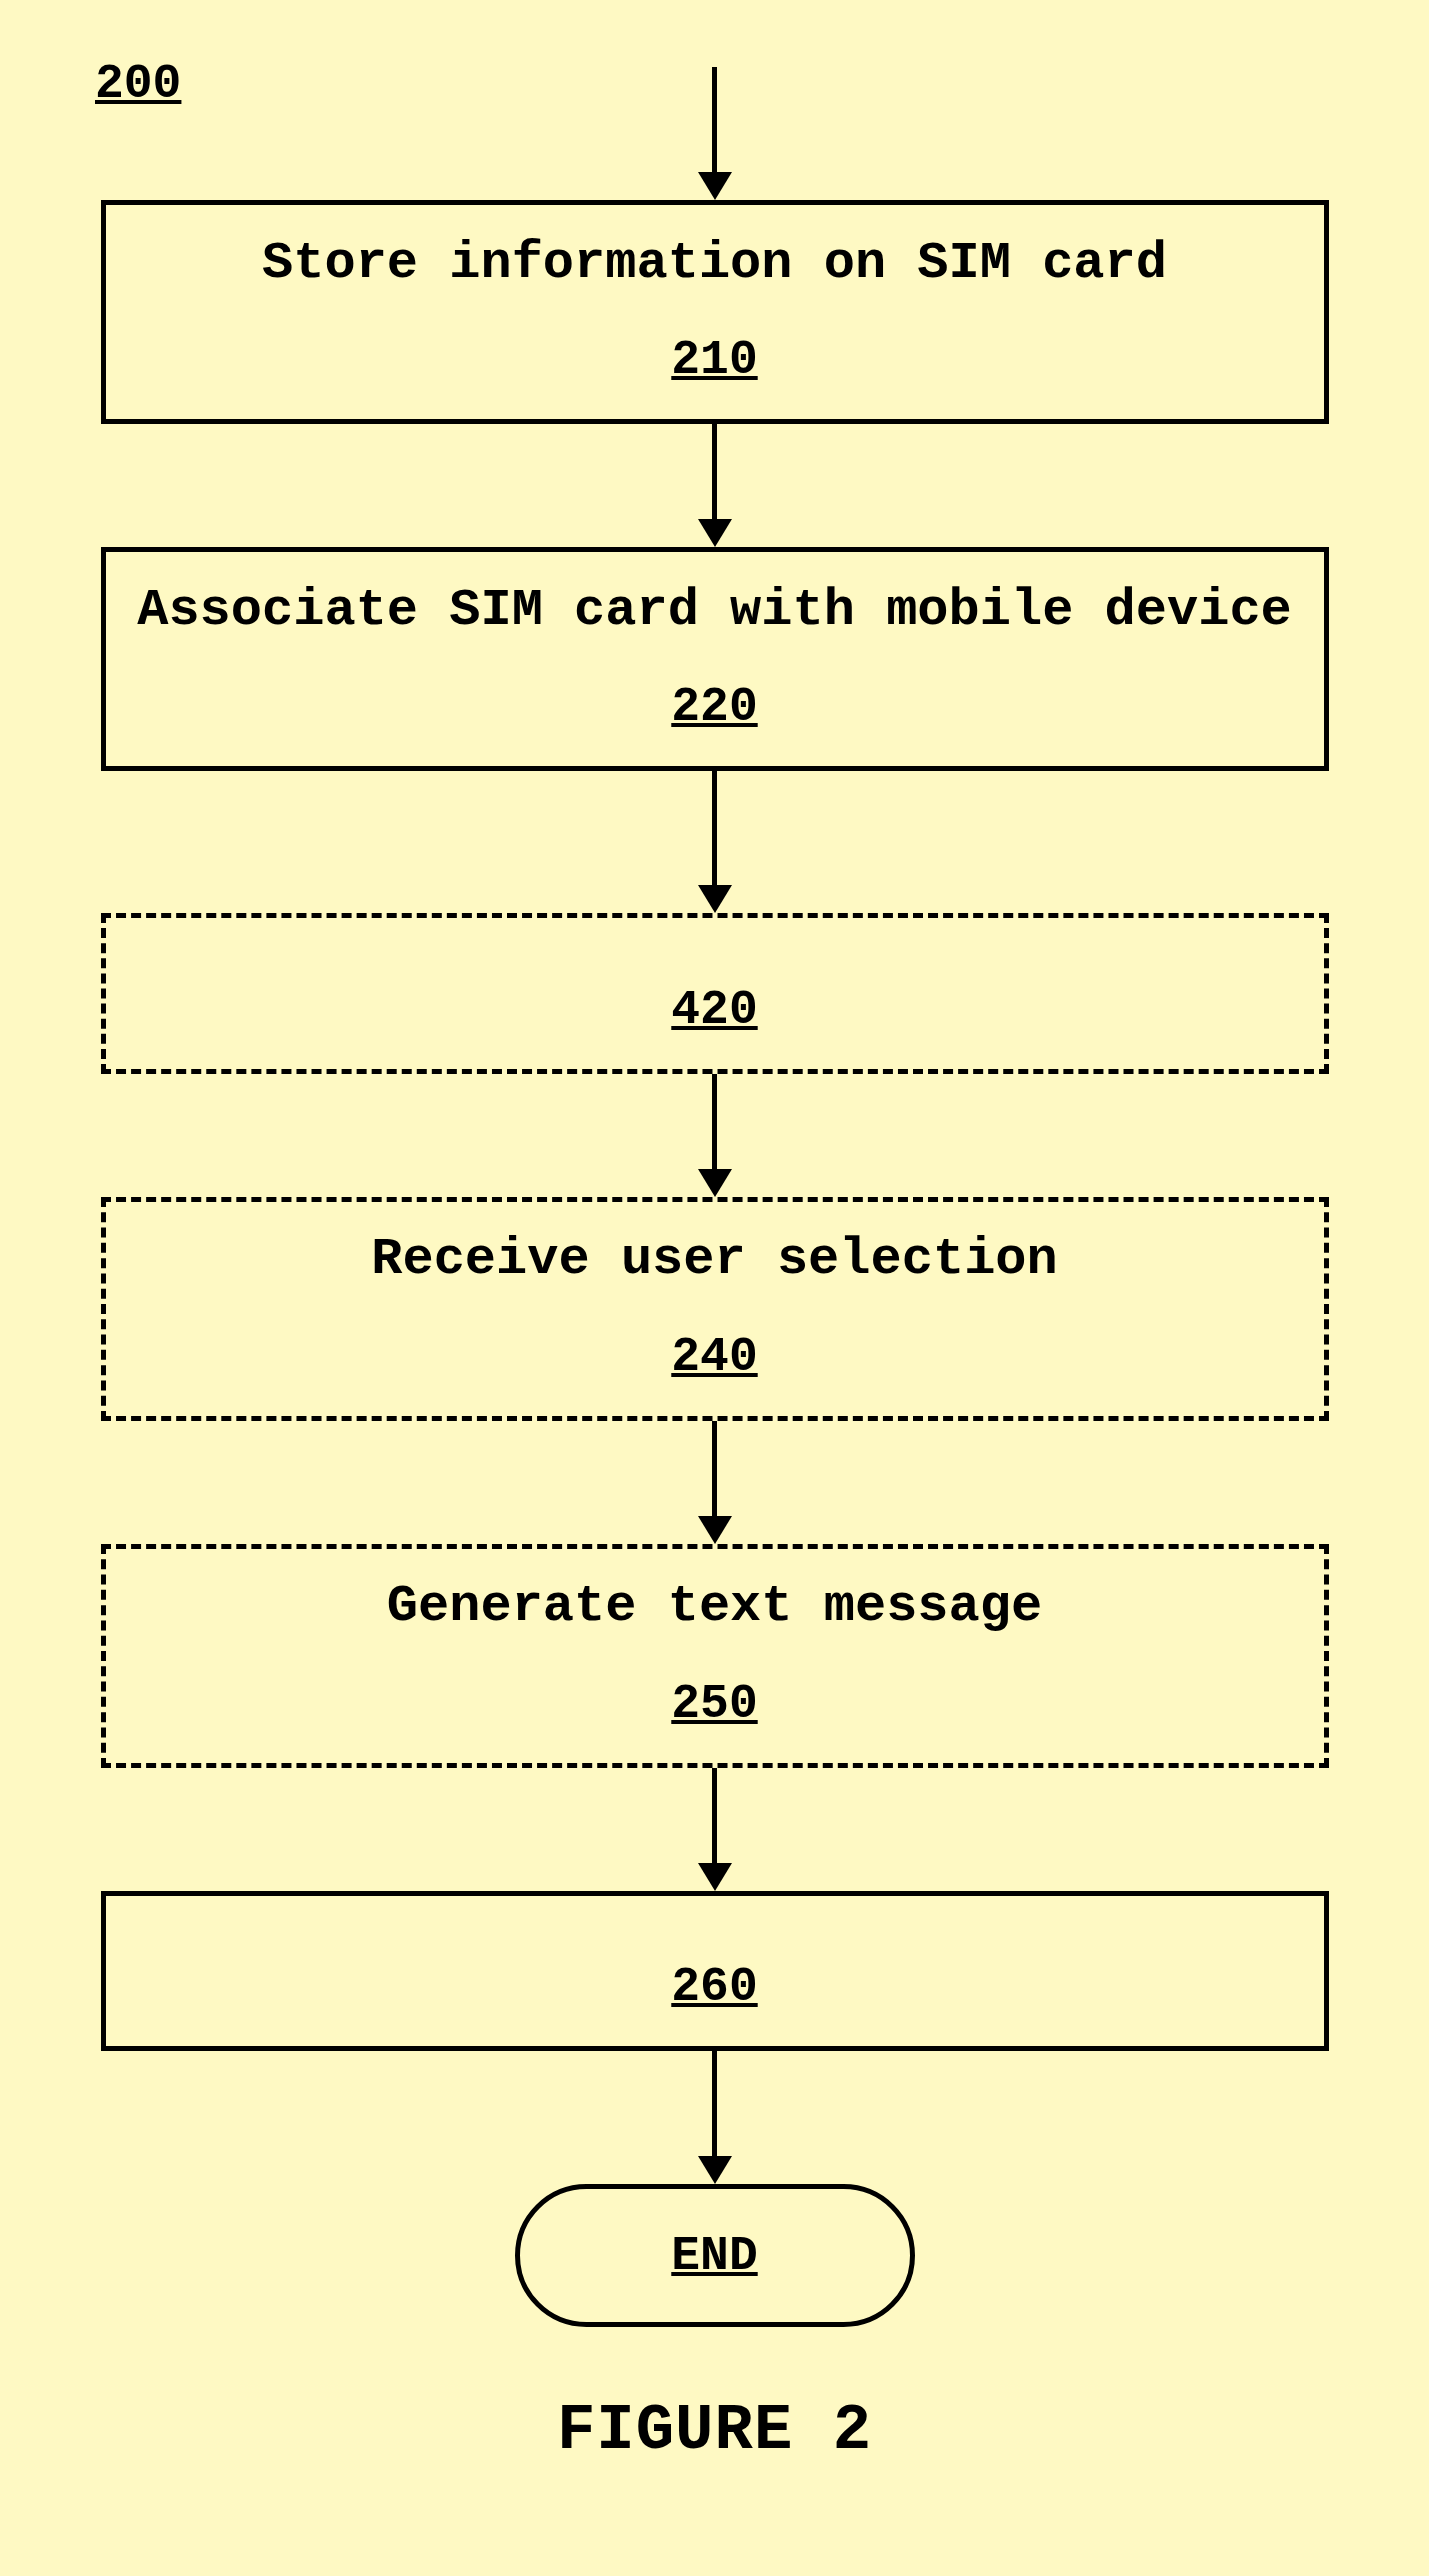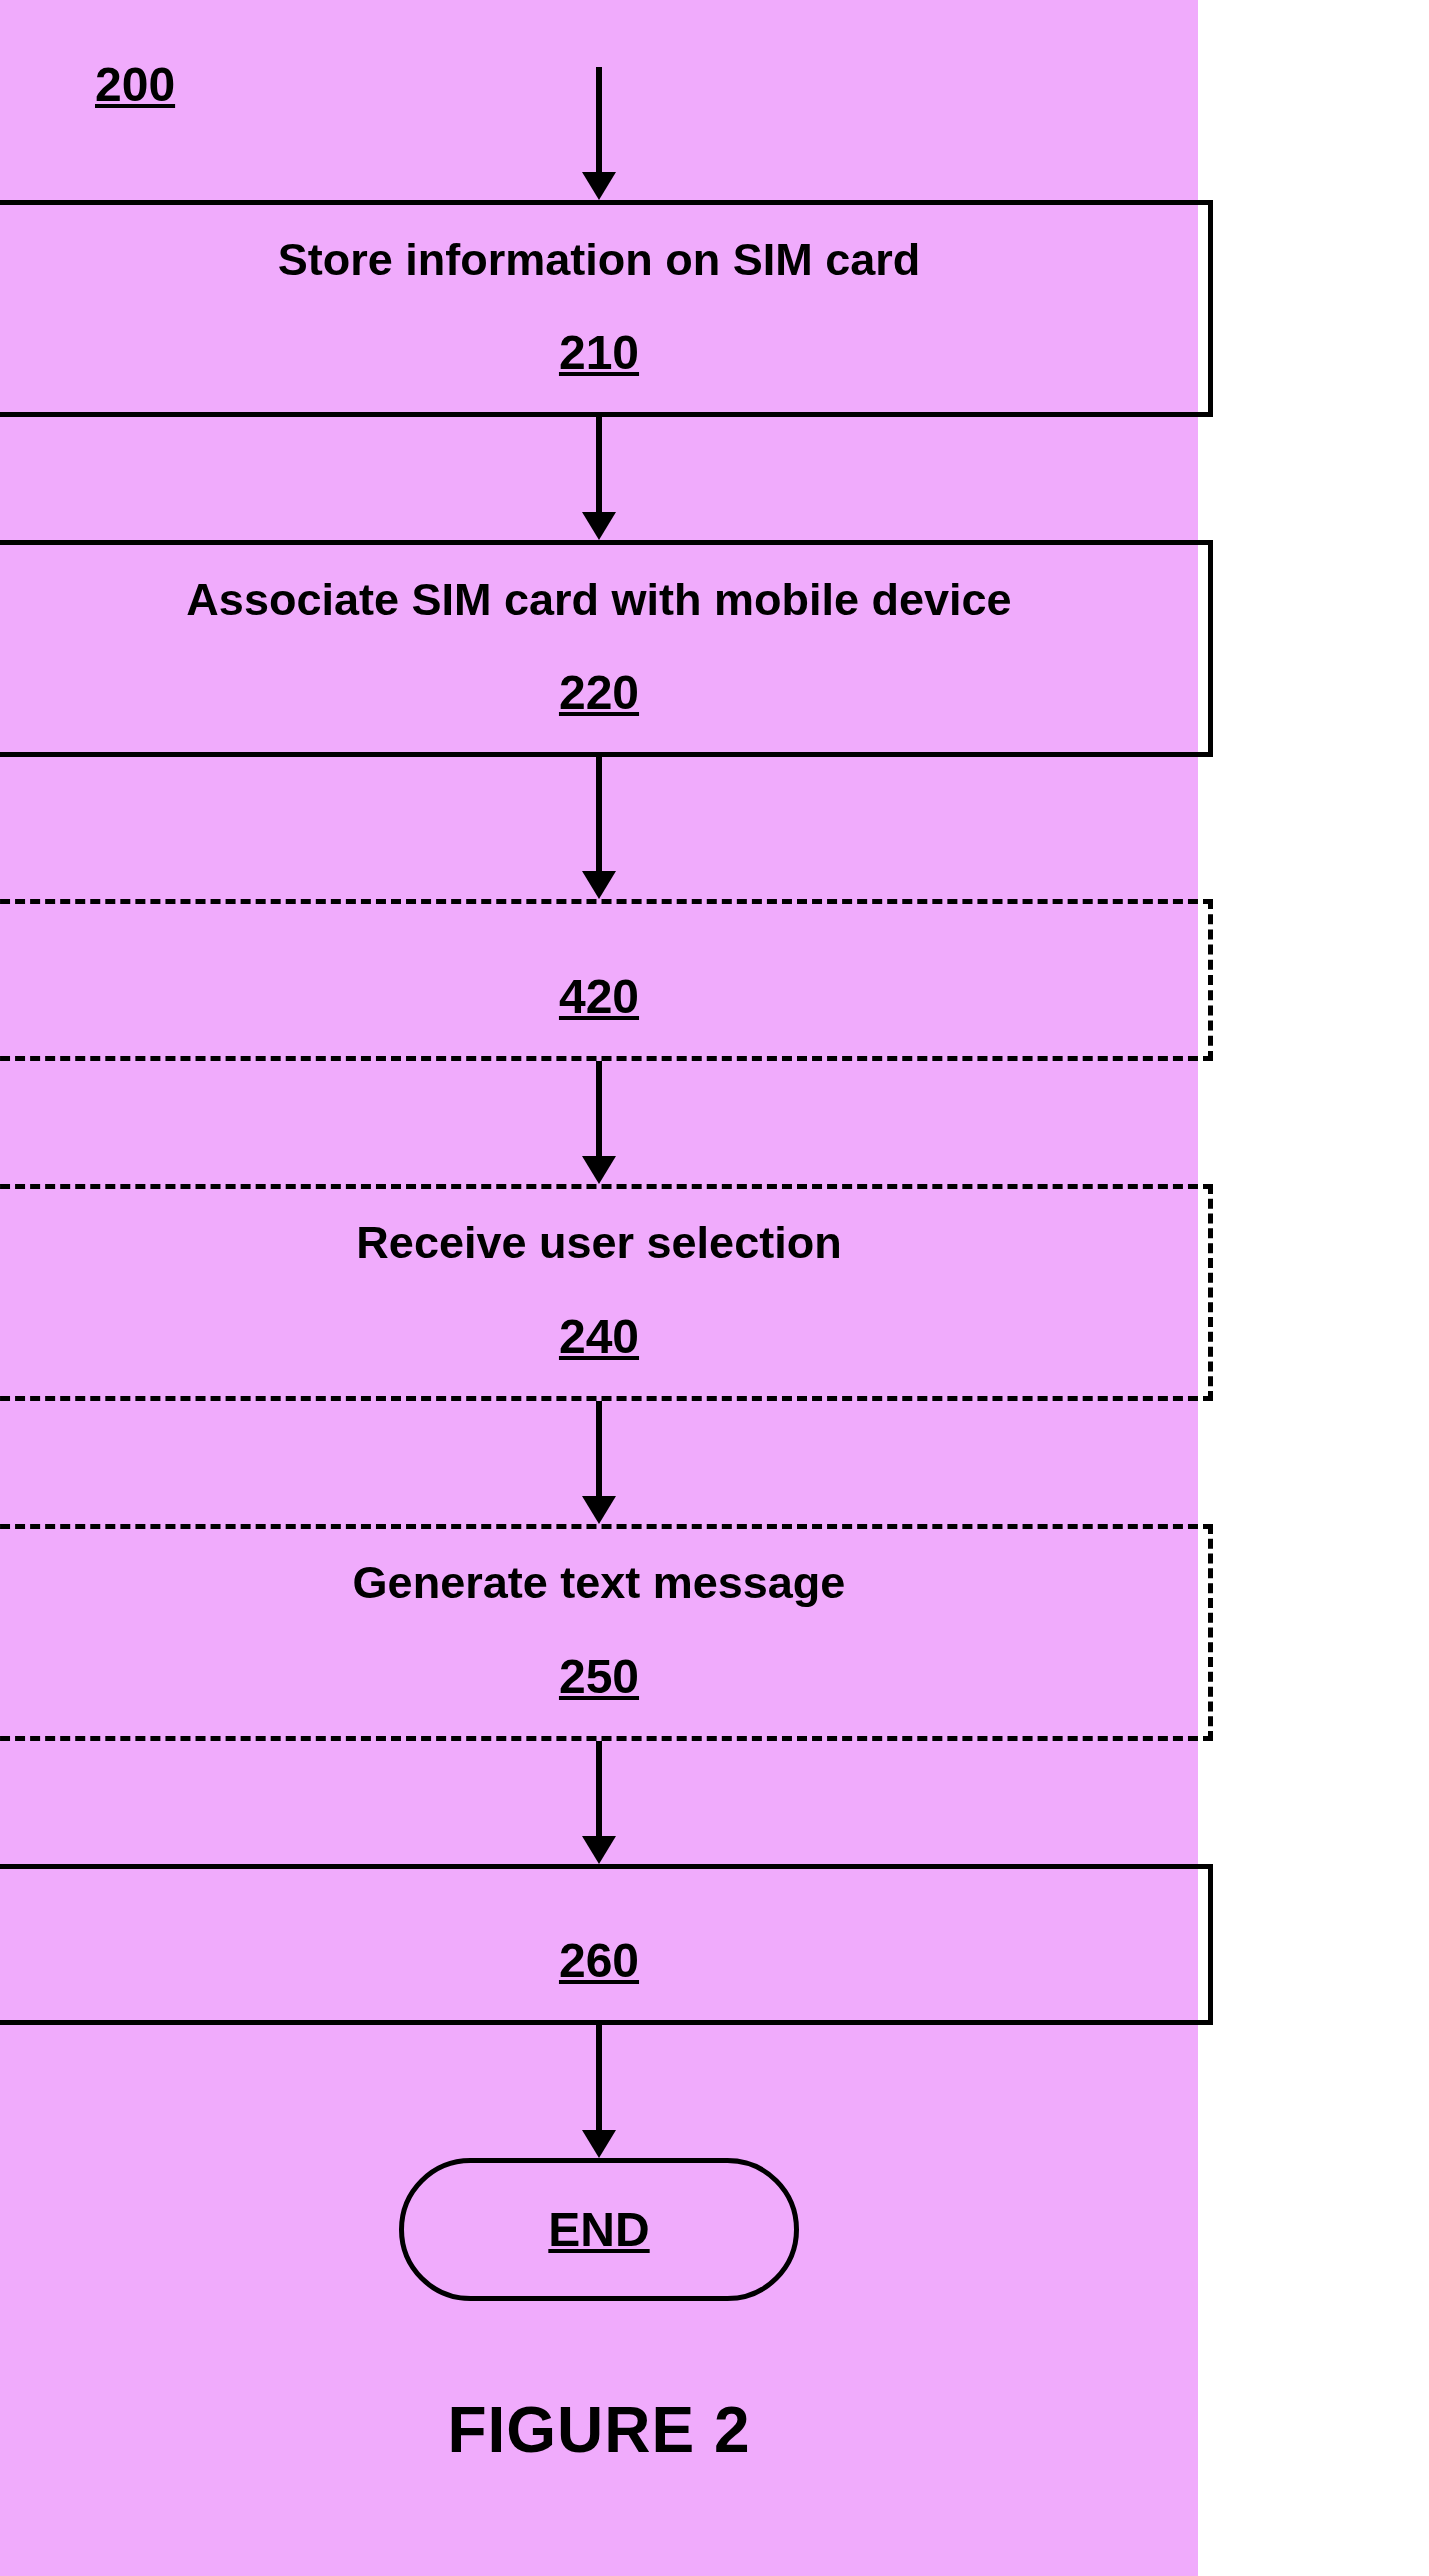--- a/index.html
+++ b/index.html
@@ -3,23 +3,24 @@
 <meta charset="utf-8">
 <style>
   html, body {
     margin: 0;
     padding: 0;
     background: #ffffff;
     font-family: Arial, Helvetica, sans-serif;
   }
   .page {
     position: relative;
-    width: 1198px;
+    width: 1429px;
     height: 2576px;
-    background: #f0abfc;
+    background: #fef9c3;
+    font-family: Liberation Mono, monospace;
   }
   .fig-label {
     position: absolute;
     top: 57px;
     left: 95px;
     font-size: 48px;
     font-weight: 900;
     text-decoration: underline;
   }
   .flow {
@@ -53,21 +54,21 @@
     display: flex;
     flex-direction: column;
     align-items: center;
     justify-content: center;
     padding: 28.5px 19px 32px 19px;
   }
   .process.dashed {
     border: 5.7px dashed #000;
   }
   .process .title {
-    font-size: 45px;
+    font-size: 52px;
     font-weight: 700;
     text-align: center;
     line-height: 1.15;
     margin-bottom: 3.8px;
   }
   .process .ref {
     font-size: 48px;
     font-weight: 900;
     text-decoration: underline;
     margin-top: 36px;

